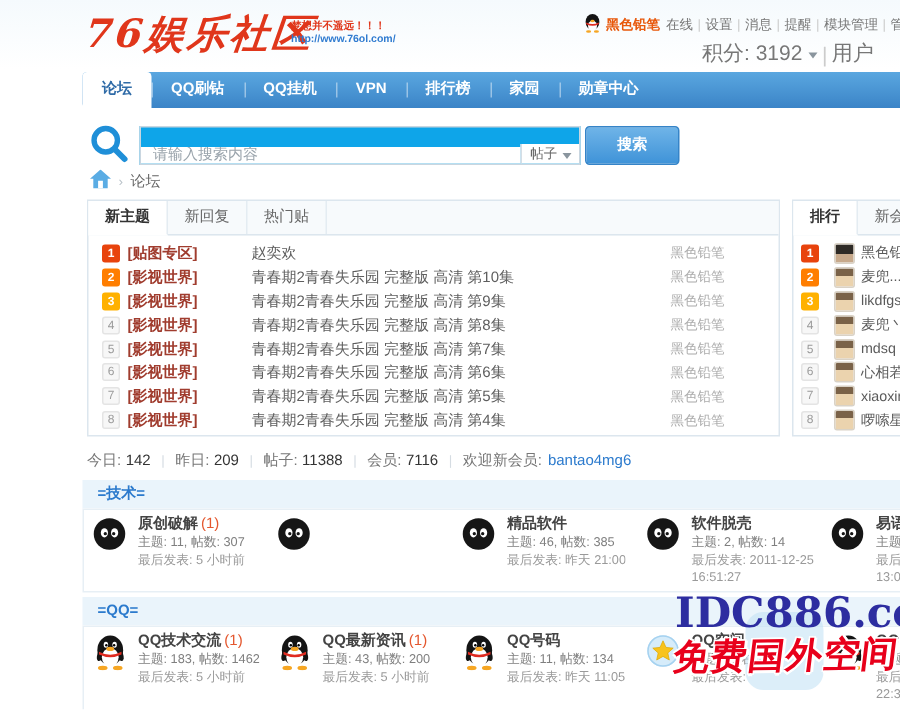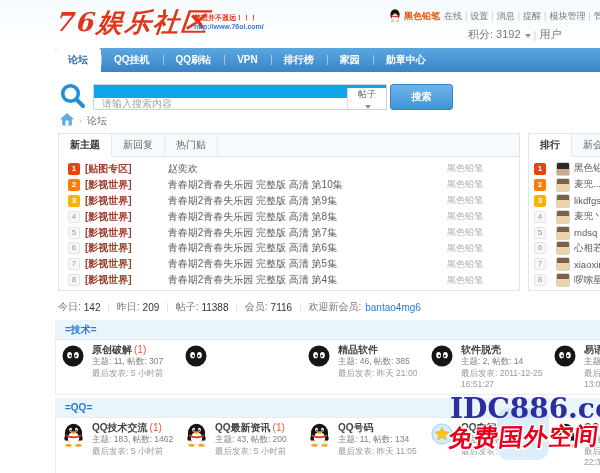--- a/index.html
+++ b/index.html
@@ -11,40 +11,40 @@
   .logo{position:absolute;left:57px;top:5px;font-family:"DejaVu Serif",serif;font-style:italic;
         font-weight:bold;font-size:26px;color:#E0361B;letter-spacing:2px;transform:skewX(-6deg);white-space:nowrap;}
   .logo-extra{position:absolute;left:194px;top:13px;width:90px;line-height:9px;white-space:nowrap;}
   .tagline{font-size:7px;color:#E0361B;font-weight:bold;}
   .siteurl{font-size:7px;color:#2F7BD0;font-weight:bold;}
   .userbar{position:absolute;left:389px;top:9px;font-size:9px;color:#777;white-space:nowrap;
         display:flex;align-items:center;}
   .userbar .sep,.userbar2 .sep{color:#ccc;margin:0 3px;}
   .username{color:#E8590C;font-weight:bold;margin:0 4px 0 3px;}
   .ulink{color:#777;cursor:pointer;}
-  .userbar2{position:absolute;left:468px;top:27px;font-size:11px;color:#777;display:flex;align-items:center;white-space:nowrap;justify-content:space-between;}
+  .userbar2{position:absolute;left:468px;top:27px;font-size:14px;color:#777;display:flex;align-items:center;white-space:nowrap;justify-content:space-between;}
   .caret{width:0;height:0;border-left:3px solid transparent;border-right:3px solid transparent;
         border-top:4px solid #8A959E;display:inline-block;margin:2px 0 0 4px;}
   
   .navbar{position:absolute;left:55px;top:48px;width:560px;height:24px;
         background:linear-gradient(#5AA7E0,#3B84C7);border-radius:3px 0 0 3px;display:flex;}
   .nav-tab{position:relative;height:24px;line-height:24px;padding:0 13px;font-size:10px;
         font-weight:bold;color:#fff;cursor:pointer;white-space:nowrap;}
   .nav-tab:not(:first-child)::before{content:"";position:absolute;left:0;top:7px;bottom:7px;width:1px;
         background:rgba(255,255,255,.45);}
   .nav-tab.active{background:#fff;color:#2F6BA7;border-radius:3px 3px 0 0;}
   
   .search-mag{position:absolute;left:59px;top:82px;}
   .search-wrap{position:absolute;left:93px;top:84px;width:294px;height:26px;box-sizing:border-box;
         border:1px solid #C9D6E0;background:#0ea5e9;display:flex;align-items:flex-end;}
   .search-input{flex:1;border:none;outline:none;padding:0 8px;font-size:10px;color:#555;
         font-family:"Liberation Sans","DejaVu Sans",sans-serif;min-width:0;}
   .search-input::placeholder{color:#9AA4AC;}
   .scope{width:38px;border-left:1px solid #D5DEE5;display:flex;align-items:center;justify-content:center;
-        gap:2px;font-size:9px;color:#666;cursor:pointer;background:#fff;flex-direction:column;}
+        gap:2px;font-size:9px;color:#666;cursor:pointer;background:#fff;}
   .scope .caret{margin:2px 0 0 1px;}
   .search-btn{position:absolute;left:390px;top:84px;width:63px;height:26px;box-sizing:border-box;
         background:linear-gradient(#6FB4E8,#3F93D8);border:1px solid #3584C8;border-radius:3px;
         color:#fff;font-size:10px;font-weight:bold;text-align:center;line-height:24px;cursor:pointer;}
   
   .breadcrumb{position:absolute;left:60px;top:113px;display:flex;align-items:center;gap:5px;font-size:10px;color:#666;}
   .crumb-sep{color:#b9c2c9;font-size:9px;}
   
   .panel{position:absolute;background:#fff;border:1px solid #DCE6EE;box-sizing:border-box;}
   #threads-panel{left:58px;top:133px;width:462px;height:158px;}
@@ -123,22 +123,22 @@
   </div>
   <div class="userbar2">
     <span>积分: 3192</span>
     <span class="caret"></span>
     <span class="sep">|</span>
     <span>用户</span>
   </div>
 
   <div class="navbar" id="nav-tabs">
       <div class="nav-tab active">论坛</div>
+      <div class="nav-tab">QQ刷钻</div>
       <div class="nav-tab">QQ挂机</div>
-      <div class="nav-tab">QQ刷钻</div>
       <div class="nav-tab">VPN</div>
       <div class="nav-tab">排行榜</div>
       <div class="nav-tab">家园</div>
       <div class="nav-tab">勋章中心</div>
     </div>
 
   <span class="search-mag"><svg width="27" height="27" viewBox="0 0 27 27">
         <circle cx="11.5" cy="11.5" r="7.8" fill="none" stroke="#1F8FD8" stroke-width="3.6"></circle>
         <line x1="17.5" y1="17.5" x2="24" y2="24" stroke="#1F8FD8" stroke-width="4" stroke-linecap="round"></line>
       </svg></span>

